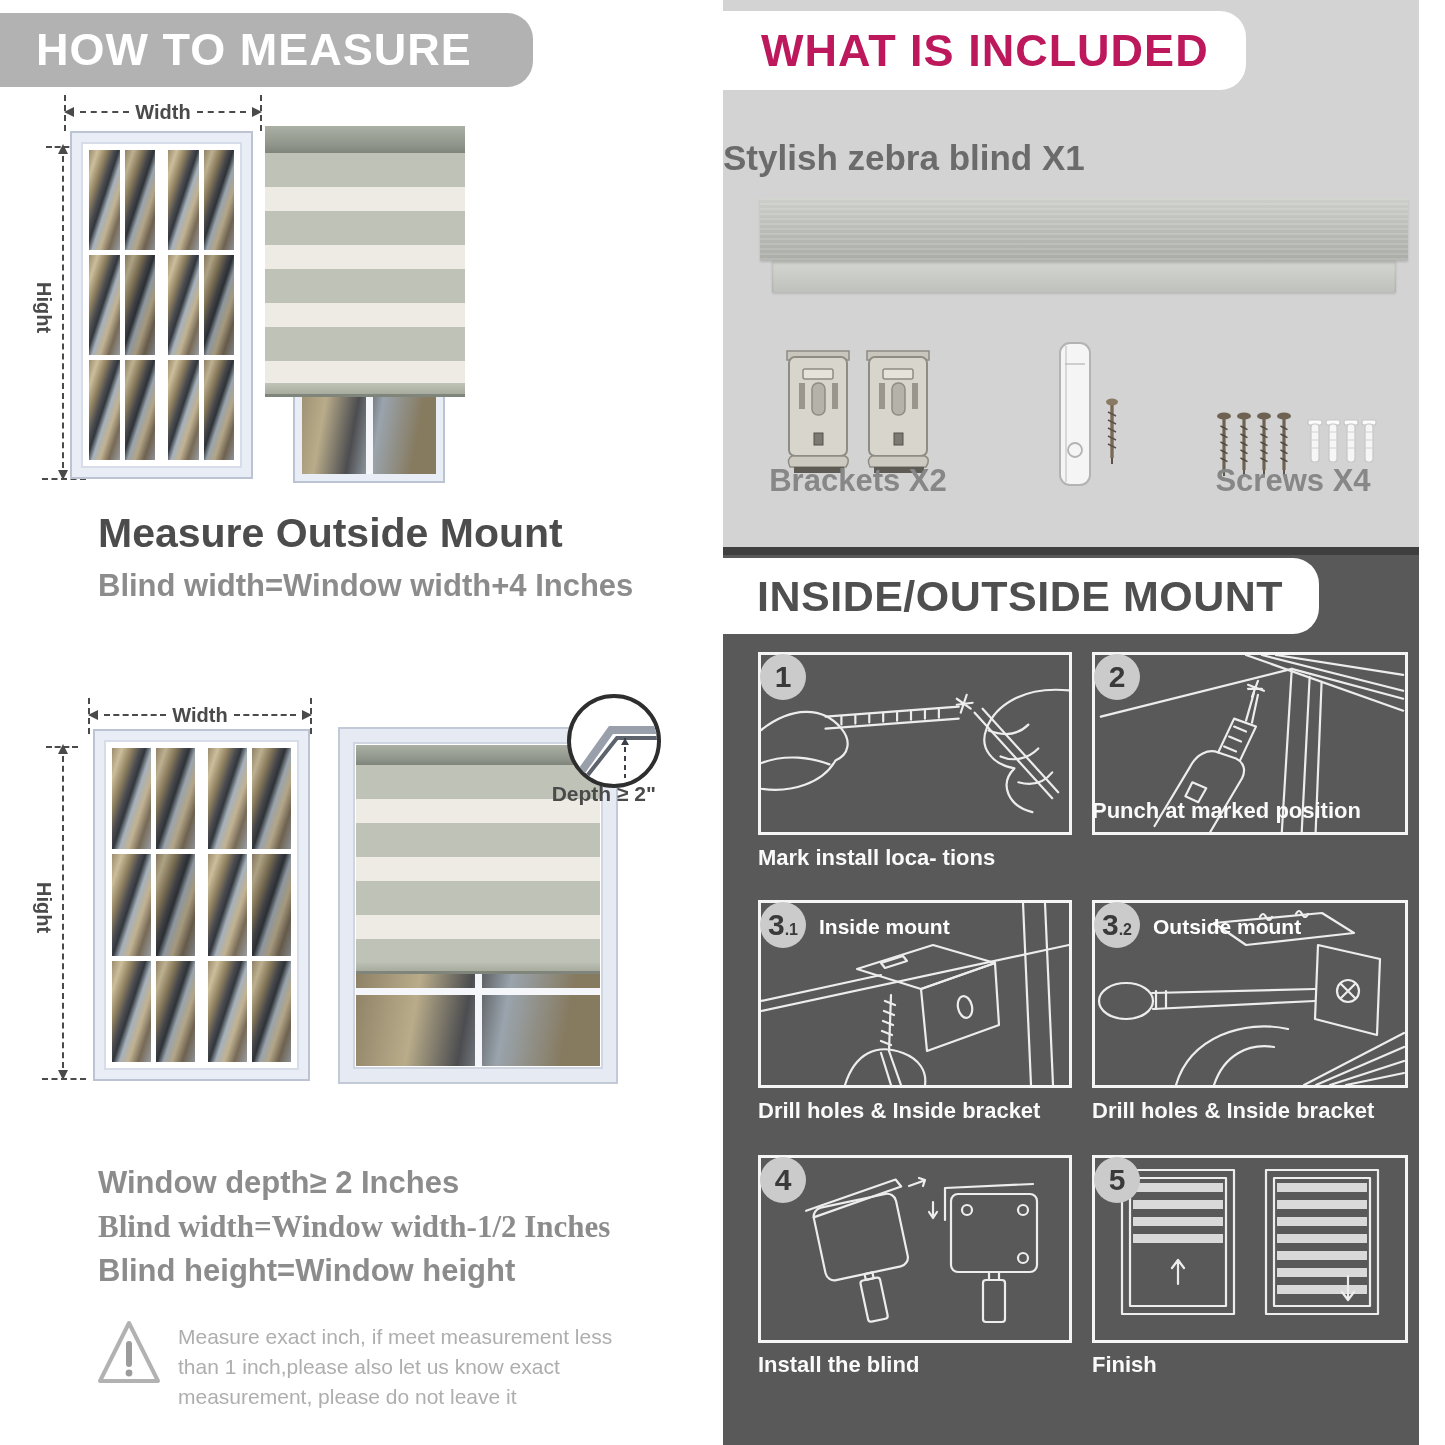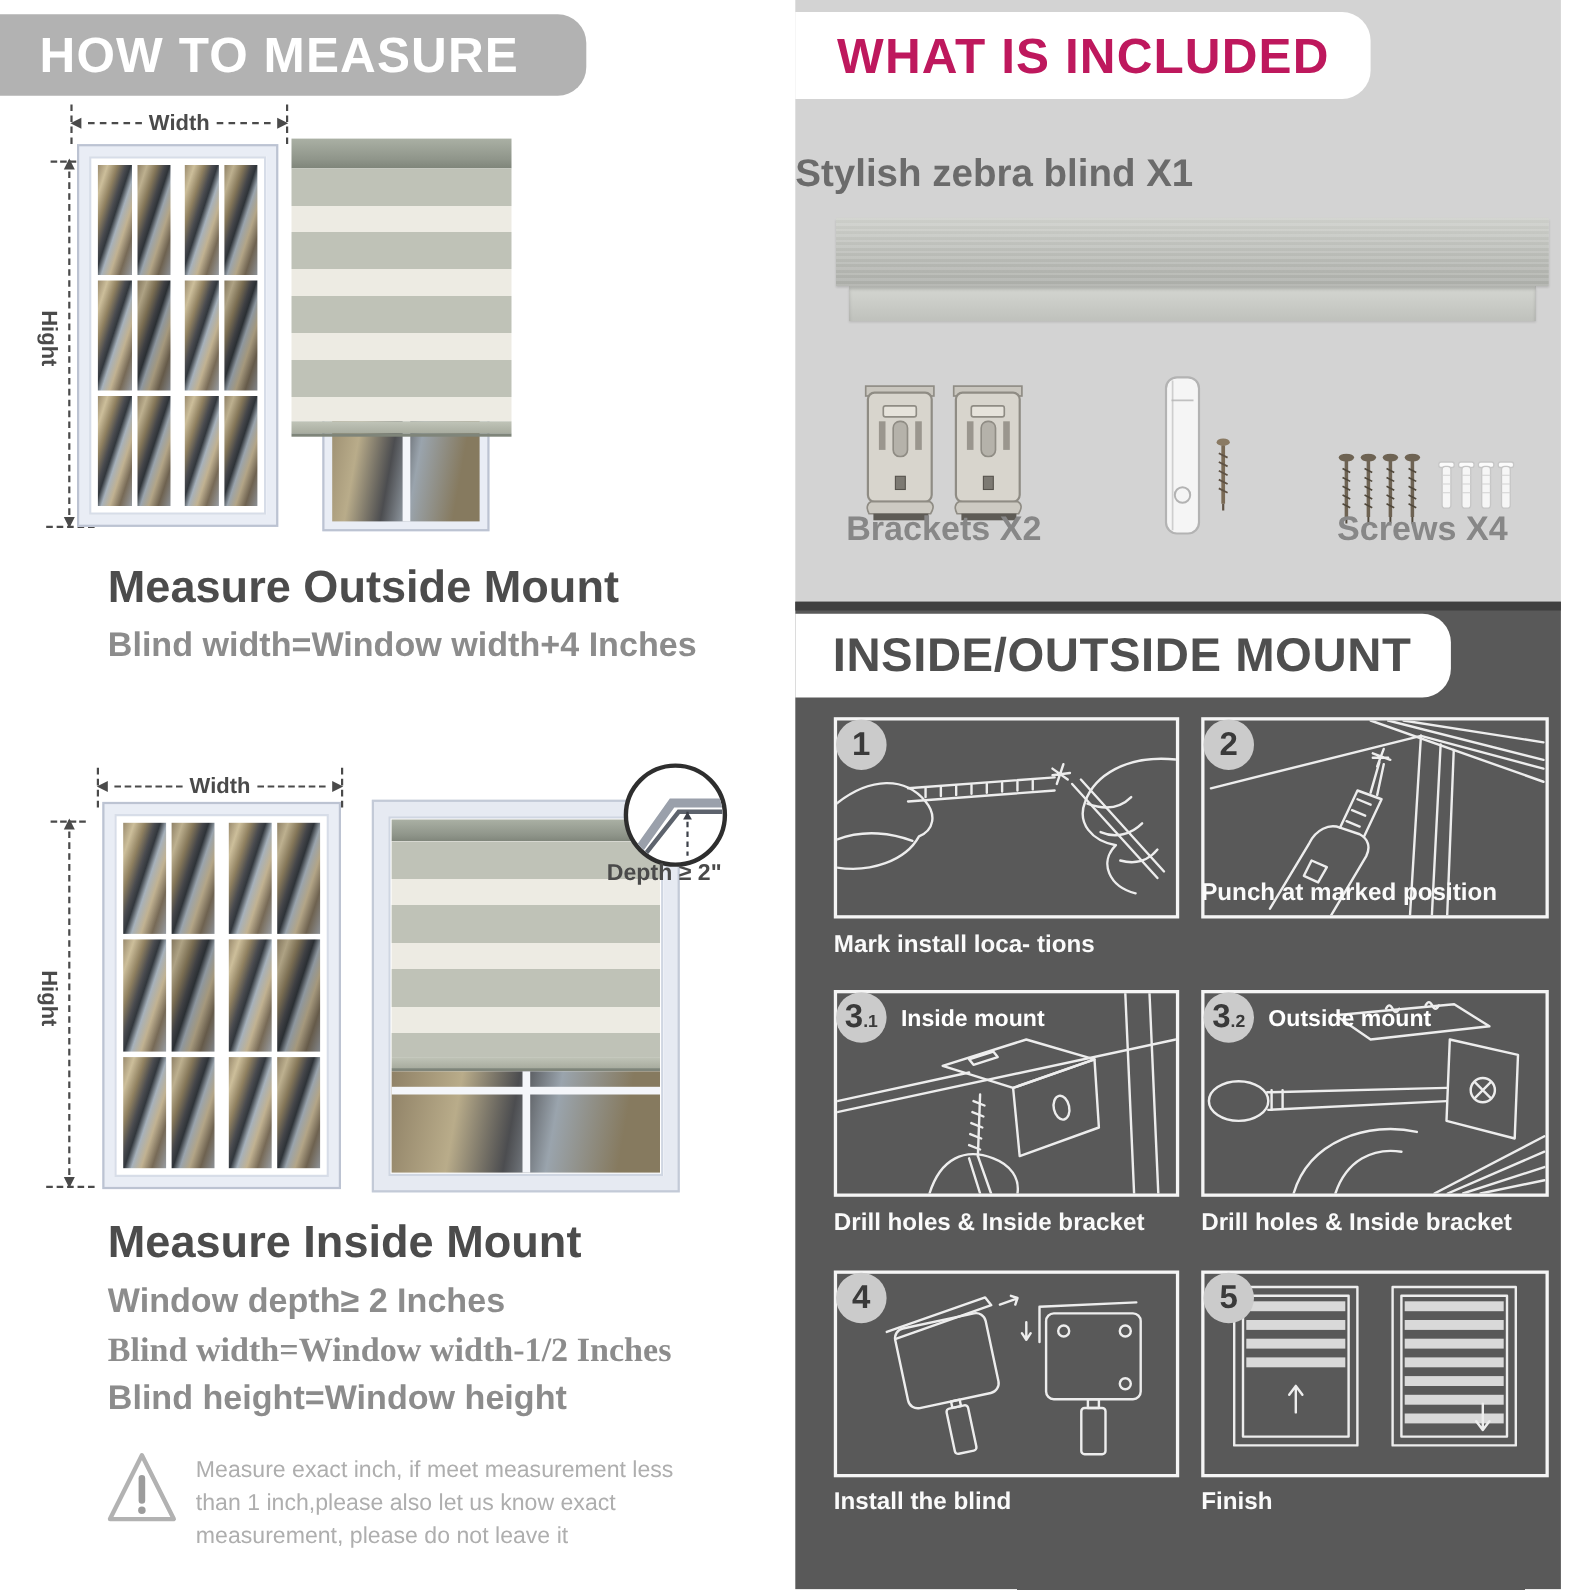--- a/index.html
+++ b/index.html
@@ -200,21 +200,20 @@
   <div class="abs mag" style="left:567px;top:694px;width:86px;height:86px;">
     <svg viewBox="0 0 86 86" style="width:100%;height:100%;">
       <path d="M10,74 L40,32 L86,32" stroke="#9aa0ab" stroke-width="8" fill="none"></path>
       <path d="M16,78 L46,40 L86,40" stroke="#5d636d" stroke-width="4" fill="none"></path>
       <path d="M54,40 L54,80" stroke="#3c4049" stroke-width="2" stroke-dasharray="5 4" fill="none"></path>
       <path d="M54,40 l-4,7 h8 z" fill="#3c4049"></path>
     </svg>
   </div>
   <div class="abs depth-label" style="left:498px;top:782px;width:158px;">Depth ≥ 2"</div>
 
-  <div class="abs sec-title" style="left:98px;top:1106px;">Measure Inside Mount</div>
   <div class="abs sec-line" style="left:98px;top:1160px;">Window depth≥ 2 Inches</div>
   <div class="abs sec-line" style="left:98px;top:1204px;font-family:Liberation Serif, serif;">Blind width=Window width-1/2 Inches</div>
   <div class="abs sec-line" style="left:98px;top:1248px;">Blind height=Window height</div>
 
   <div class="abs" style="left:95px;top:1316px;width:68px;height:74px;">
     <svg viewBox="0 0 68 74" style="width:100%;height:100%;">
       <path d="M34,7 L63,65 L5,65 Z" stroke="#b2b2b2" stroke-width="4" fill="none" stroke-linejoin="round"></path>
       <path d="M34,28 L34,48" stroke="#9c9c9c" stroke-width="6" stroke-linecap="round"></path>
       <circle cx="34" cy="57" r="3.4" fill="#9c9c9c"></circle>
     </svg>

